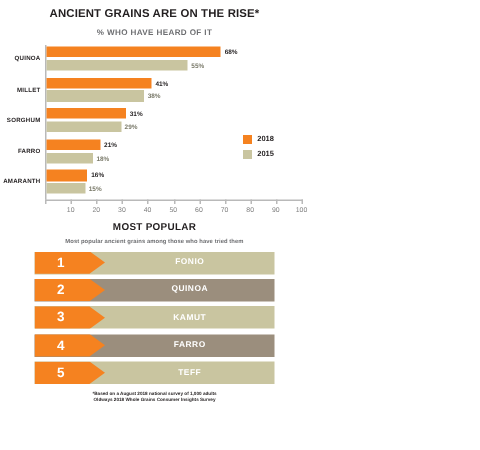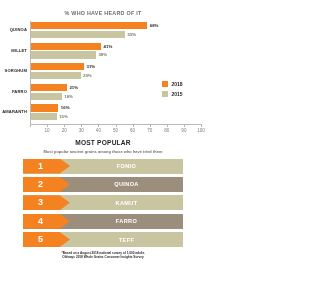--- a/index.html
+++ b/index.html
@@ -229,20 +229,21 @@
     font-weight: bold;
     line-height: 4.4px;
     color: #231f20;
     padding: 0 18px;
   }
 </style>
 </head>
 <body>
 
 <div id="title-block">
+  <div id="main-title">ANCIENT GRAINS ARE ON THE RISE*</div>
   <div id="sub-title">% WHO HAVE HEARD OF IT</div>
 </div>
 
 <div id="chart-area">
   <div id="axis-line"></div>
   <div id="axis-baseline"></div>
   <div id="grain-groups">
       <div class="grain-group">
         <div class="grain-label">QUINOA</div>
         <div class="bar-rows">

